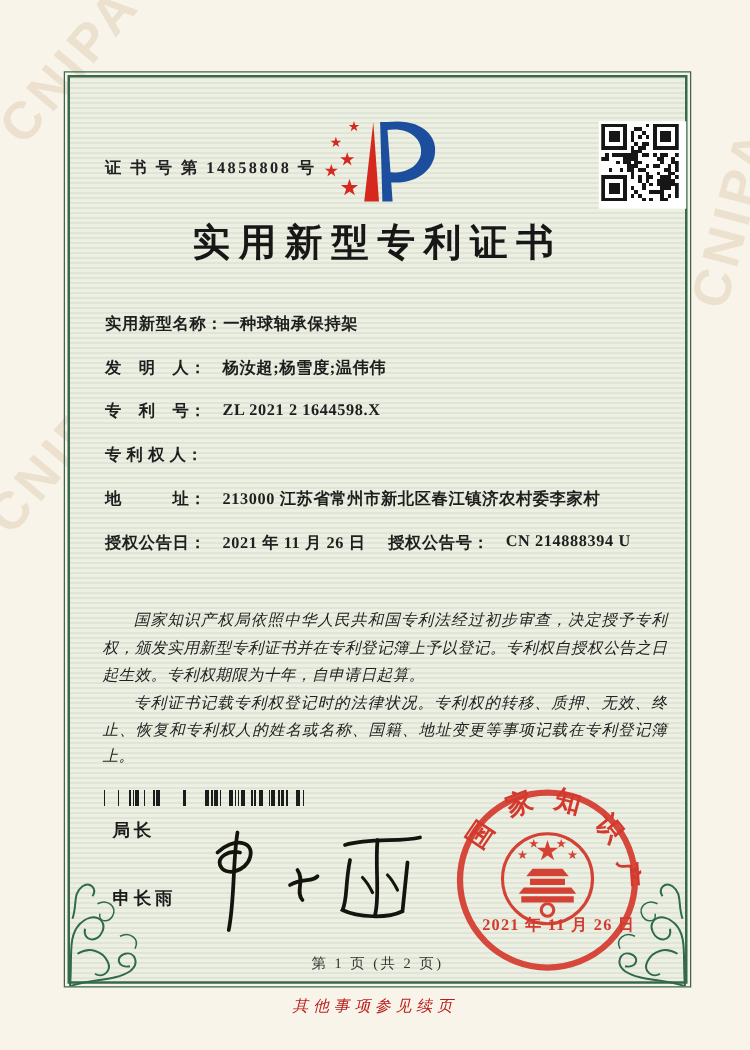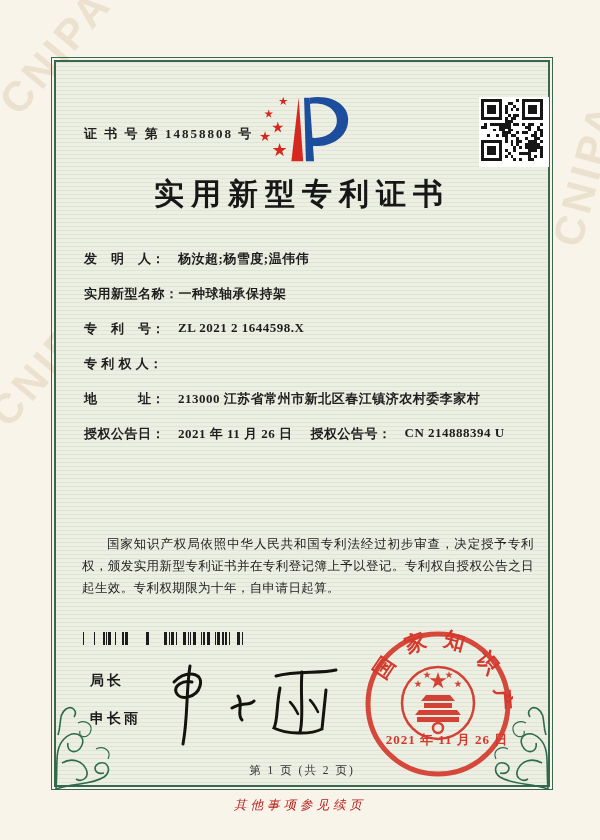--- a/index.html
+++ b/index.html
@@ -10,24 +10,24 @@
   .frame-inner{position:absolute;inset:2px;border:2px solid #39684e;background:
       repeating-linear-gradient(180deg, rgba(125,160,138,0.13) 0 1px, rgba(0,0,0,0) 1px 4px),#edefe2;}
   .cert-no{position:absolute;left:28px;top:30px;font-size:13px;letter-spacing:2px;color:#222;font-weight:600;white-space:nowrap;margin-top:33px;}
   .logo{position:absolute;left:190px;top:26px;width:118px;height:82px;}
   .qr{position:absolute;left:423px;top:35px;width:66px;height:66px;background:#fff;padding:2px;}
   .title{position:absolute;left:0;top:112px;width:100%;text-align:center;font-size:30px;font-weight:bold;letter-spacing:7px;color:#171717;white-space:nowrap;}
   .fields{position:absolute;left:28px;top:188px;width:446px;}
   .field-row{display:flex;height:35px;align-items:flex-start;font-size:13px;color:#1e1e1e;font-weight:600;letter-spacing:0.5px;white-space:nowrap;}
   .field-label{display:inline-block;min-width:94px;}
   .pair2{margin-left:18px;}
-  .paras{position:absolute;left:26px;top:424px;width:452px;font-size:12.5px;line-height:1.75;color:#222;letter-spacing:0.4px;text-align:justify;margin-top:48px;}
+  .paras{position:absolute;left:26px;top:424px;width:452px;font-size:12.5px;line-height:1.75;color:#222;font-style:italic;letter-spacing:0.4px;text-align:justify;}
   .paras p{margin:0;text-indent:2em;}
   .barcode{position:absolute;left:27px;top:570px;width:163px;height:13px;}
-  .director-title{position:absolute;left:34px;top:610px;font-size:14px;font-weight:bold;letter-spacing:3px;color:#1b1b1b;font-family:"Liberation Sans","DejaVu Sans",sans-serif;}
+  .director-title{position:absolute;left:34px;top:594px;font-size:14px;font-weight:bold;letter-spacing:3px;color:#1b1b1b;font-family:"Liberation Sans","DejaVu Sans",sans-serif;}
   .director-name{position:absolute;left:34px;top:648px;font-size:14px;font-weight:bold;letter-spacing:3px;color:#1b1b1b;font-family:"Liberation Sans","DejaVu Sans",sans-serif;}
   .signature{position:absolute;left:96px;top:598px;width:196px;height:92px;}
   .seal{position:absolute;left:307px;top:567px;width:150px;height:150px;}
   .seal-date{position:absolute;left:316px;top:669px;width:150px;text-align:center;font-size:13px;font-weight:bold;color:#d3392c;letter-spacing:1px;white-space:nowrap;}
   .page-num{position:absolute;left:0;top:701px;width:100%;text-align:center;font-size:11.5px;letter-spacing:2px;color:#333;}
   .flourish{position:absolute;width:78px;height:84px;z-index:3;}
   .flourish.fl-left{left:-4px;bottom:-4px;}
   .flourish.fl-right{right:-4px;bottom:-4px;transform:scaleX(-1);}
   .footer-note{position:absolute;left:0;top:797px;width:100%;text-align:center;font-size:12.5px;letter-spacing:4px;color:#b91c1c;font-style:italic;z-index:2;}
   svg{display:block;}
@@ -190,26 +190,26 @@
             <rect x="13" y="20" width="1" height="1" fill="#161616"></rect>
             <rect x="16" y="20" width="1" height="1" fill="#161616"></rect>
             <rect x="17" y="20" width="1" height="1" fill="#161616"></rect>
           </svg>
         </div>
 
       <div class="title">实用新型专利证书</div>
 
       <div class="fields">
         <div class="field-row">
+          <span class="field-label">实用新型名称：</span>
+          <span class="field-value">一种球轴承保持架</span>
+        </div>
+        <div class="field-row">
           <span class="field-label">发　明　人：</span>
           <span class="field-value">杨汝超;杨雪度;温伟伟</span>
-        </div>
-        <div class="field-row">
-          <span class="field-label">实用新型名称：</span>
-          <span class="field-value">一种球轴承保持架</span>
         </div>
         <div class="field-row">
           <span class="field-label">专　利　号：</span>
           <span class="field-value">ZL 2021 2 1644598.X</span>
         </div>
         <div class="field-row">
           <span class="field-label">专 利 权 人：</span>
         </div>
         <div class="field-row">
           <span class="field-label">地　　　址：</span>
@@ -218,20 +218,21 @@
         <div class="field-row">
           <span class="field-label">授权公告日：</span>
           <span class="field-value">2021 年 11 月 26 日</span>
           <span class="field-label pair2">授权公告号：</span>
           <span class="field-value">CN 214888394 U</span>
         </div>
       </div>
 
       <div class="paras">
         <p>国家知识产权局依照中华人民共和国专利法经过初步审查，决定授予专利权，颁发实用新型专利证书并在专利登记簿上予以登记。专利权自授权公告之日起生效。专利权期限为十年，自申请日起算。</p>
+        <p>专利证书记载专利权登记时的法律状况。专利权的转移、质押、无效、终止、恢复和专利权人的姓名或名称、国籍、地址变更等事项记载在专利登记簿上。</p>
       </div>
 
       <div class="barcode">
           <svg viewBox="0 0 163 13" width="163" height="13" shape-rendering="crispEdges">
             <rect x="0" y="0" width="1" height="13" fill="#1c1c1c"></rect>
             <rect x="11" y="0" width="1" height="13" fill="#1c1c1c"></rect>
             <rect x="20" y="0" width="2" height="13" fill="#1c1c1c"></rect>
             <rect x="23" y="0" width="1" height="13" fill="#1c1c1c"></rect>
             <rect x="25" y="0" width="3" height="13" fill="#1c1c1c"></rect>
             <rect x="32" y="0" width="1" height="13" fill="#1c1c1c"></rect>

